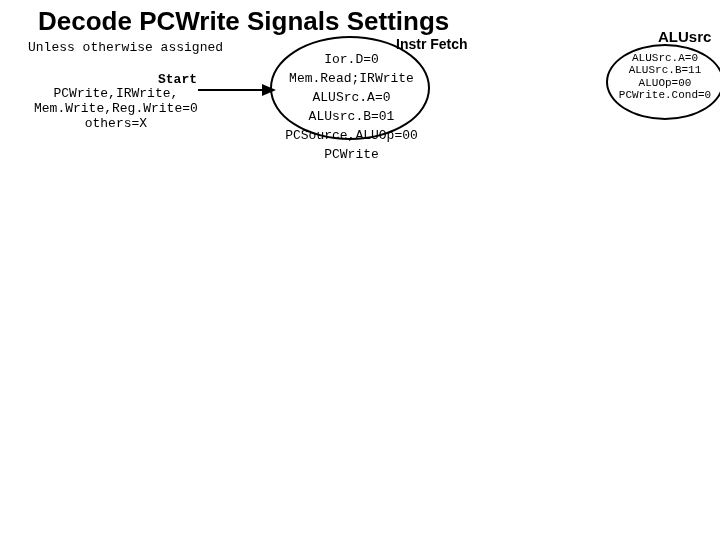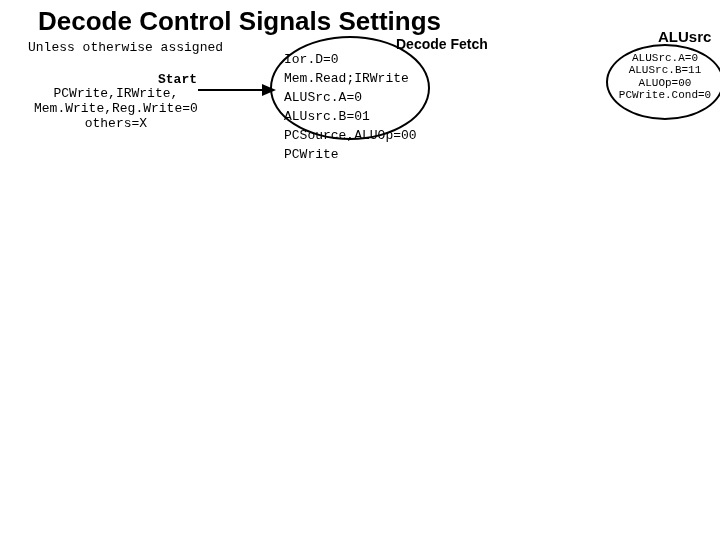--- a/index.html
+++ b/index.html
@@ -58,21 +58,21 @@
     position: absolute;
     top: 36px;
     left: 396px;
     font-size: 14px;
     font-weight: bold;
   }
   .fetch-text {
     position: absolute;
     top: 49px;
     left: 284px;
-    text-align: left;
+    text-align: center;
     width: 135px;
   }
 
   
   .decode-ellipse {
     position: absolute;
     top: 44px;
     left: 606px;
     width: 118px;
     height: 76px;
@@ -103,36 +103,36 @@
   }
 
   svg.arrow {
     position: absolute;
     overflow: visible;
   }
 </style>
 </head>
 <body>
 
-<div class="title">Decode Control Signals Settings</div>
+<div class="title">Decode PCWrite Signals Settings</div>
 
 <div class="note mono">Unless otherwise assigned</div>
 
 <div class="start-label mono">Start</div>
 <div class="start-block mono">PCWrite,IRWrite,
 Mem.Write,Reg.Write=0
 others=X</div>
 
 <svg class="arrow" style="top:80px; left:198px;" width="80" height="20">
   <line x1="0" y1="10" x2="64" y2="10" stroke="#000" stroke-width="2"></line>
   <polygon points="64,4 78,10 64,16" fill="#000"></polygon>
 </svg>
 
 <div class="fetch-ellipse"></div>
-<div class="fetch-label">Decode Fetch</div>
+<div class="fetch-label">Instr Fetch</div>
 <div class="fetch-text">
   <span class="mono">Ior.D=0
 Mem.Read;IRWrite
 ALUSrc.A=0
 ALUsrc.B=01
 PCSource,ALUOp=00
 PCWrite</span>
 </div>
 
 <div class="decode-ellipse"></div>

